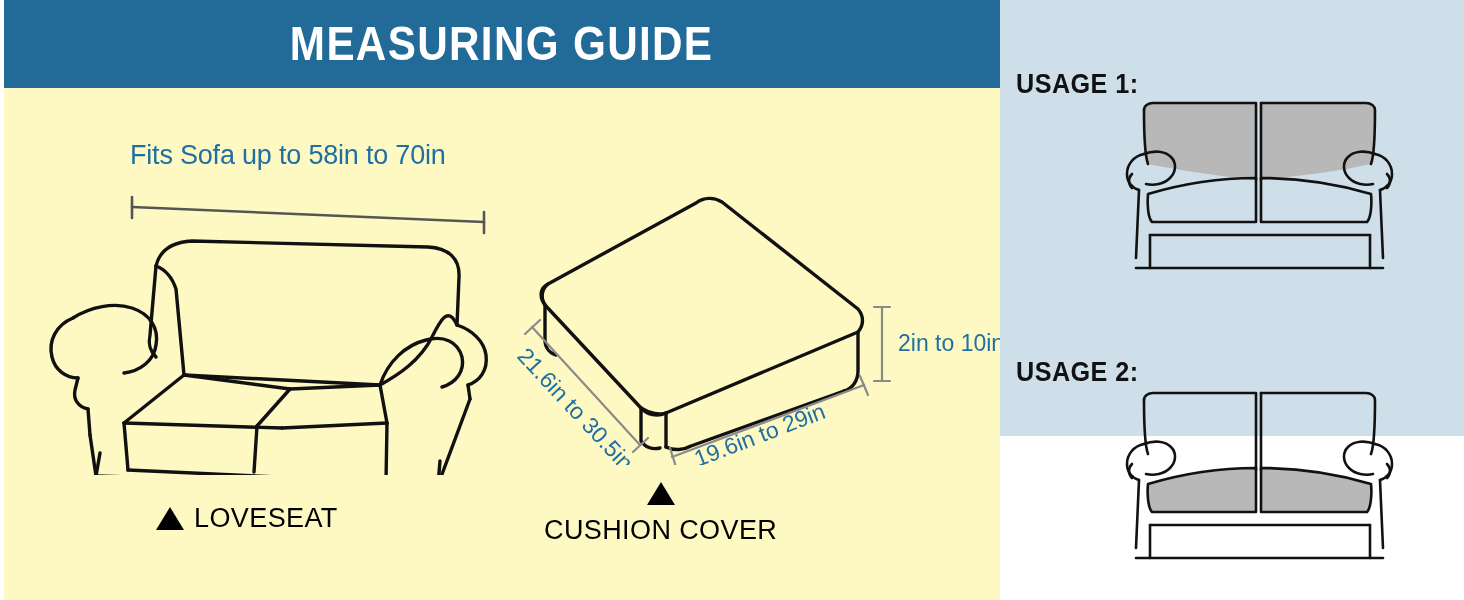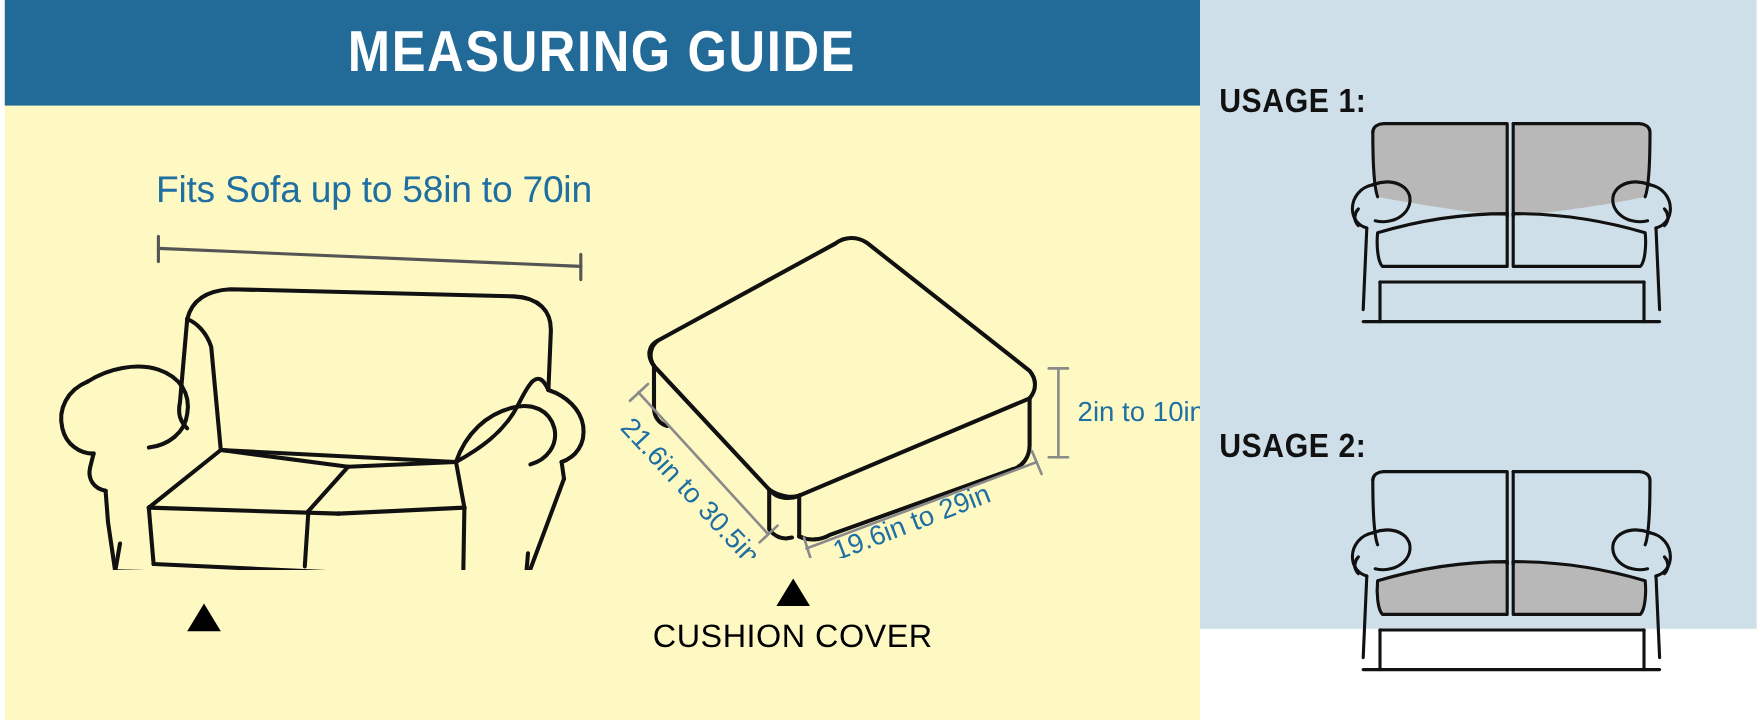--- a/index.html
+++ b/index.html
@@ -52,21 +52,21 @@
     white-space: nowrap;
     line-height: 1;
   }
 
   
   #fits-label {
     position: absolute;
     left: 126px;
     top: 140px;
     color: #1f6fa3;
-    font-size: 31px;
+    font-size: 27px;
     font-weight: 400;
     white-space: nowrap;
     letter-spacing: -0.2px;
   }
 
   
   .drawing {
     position: absolute;
   }
   #loveseat-drawing { left: 24px;  top: 185px; }
@@ -93,21 +93,21 @@
   }
   #loveseat-caption { left: 152px; top: 503px; }
   #cushion-caption  { left: 540px; top: 482px; flex-direction: column; }
 
   
   #right-panel {
     position: absolute;
     left: 1000px;
     top: 0;
     width: 464px;
-    height: 524px;
+    height: 436px;
     background: #cfdfe9;
   }
   .usage-label {
     position: absolute;
     color: #111111;
     font-family: "Liberation Sans Narrow", "Liberation Sans", sans-serif;
     font-size: 28px;
     font-weight: bold;
     letter-spacing: 0.5px;
     transform: scaleX(0.9);
@@ -223,20 +223,21 @@
       <g stroke="#8a8a8a" stroke-width="2.2" fill="none" stroke-linecap="round">
         <line x1="382" y1="122" x2="382" y2="196"></line>
         <line x1="374" y1="122" x2="390" y2="122"></line>
         <line x1="374" y1="196" x2="390" y2="196"></line>
       </g>
       <text x="398" y="166" fill="#1f6fa3" font-family="Liberation Sans, sans-serif" font-size="23">2in to 10in</text>
     </svg>
 
     <div id="loveseat-caption" class="caption">
       <span class="tri"></span>
+      <span>LOVESEAT</span>
     </div>
 
     <div id="cushion-caption" class="caption">
       <span class="tri"></span>
       <span>CUSHION COVER</span>
     </div>
   </div>
 
   <div id="right-panel">
 

